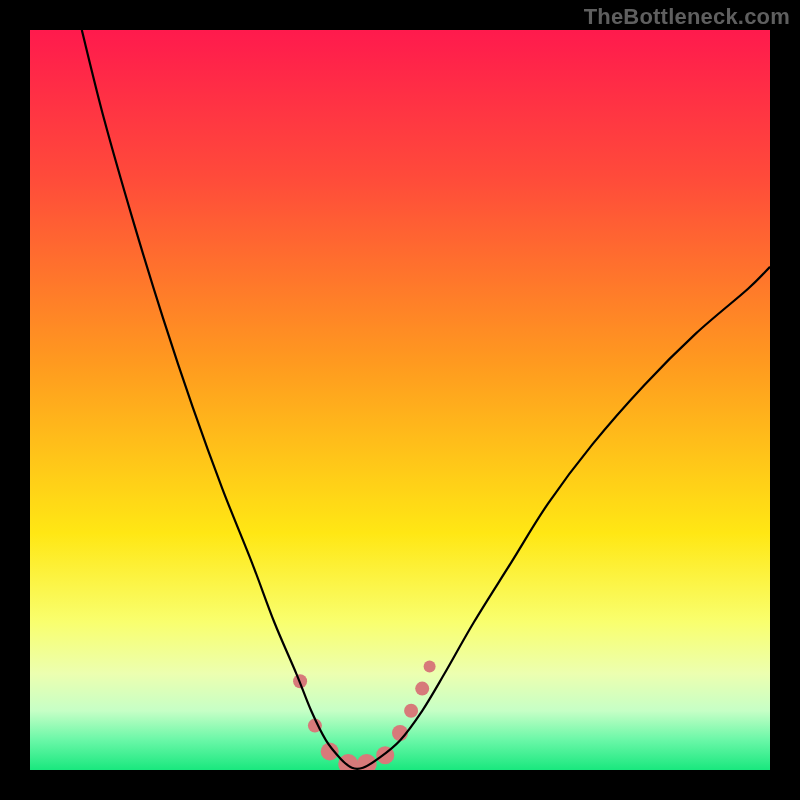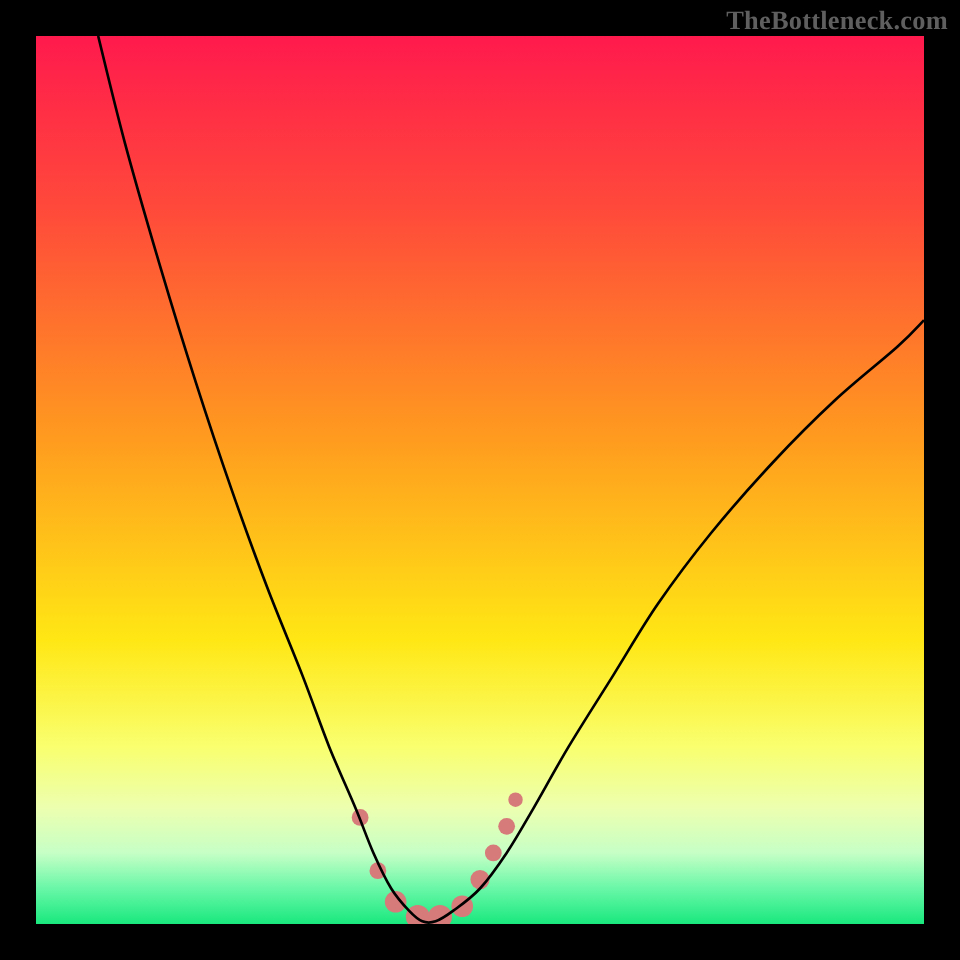--- a/index.html
+++ b/index.html
@@ -7,21 +7,21 @@
   .frame {
     position: relative;
     width: 800px;
     height: 800px;
     background: #000;
   }
   .watermark {
     position: absolute;
     top: 4px;
     right: 10px;
-    font-family: Liberation Serif, serif;
+    font-family: Liberation Sans, sans-serif;
     font-size: 22px;
     font-weight: 600;
     color: #5f5f5f;
     letter-spacing: 0.2px;
   }
   .plot {
     position: absolute;
     left: 30px;
     top: 30px;
     width: 740px;

